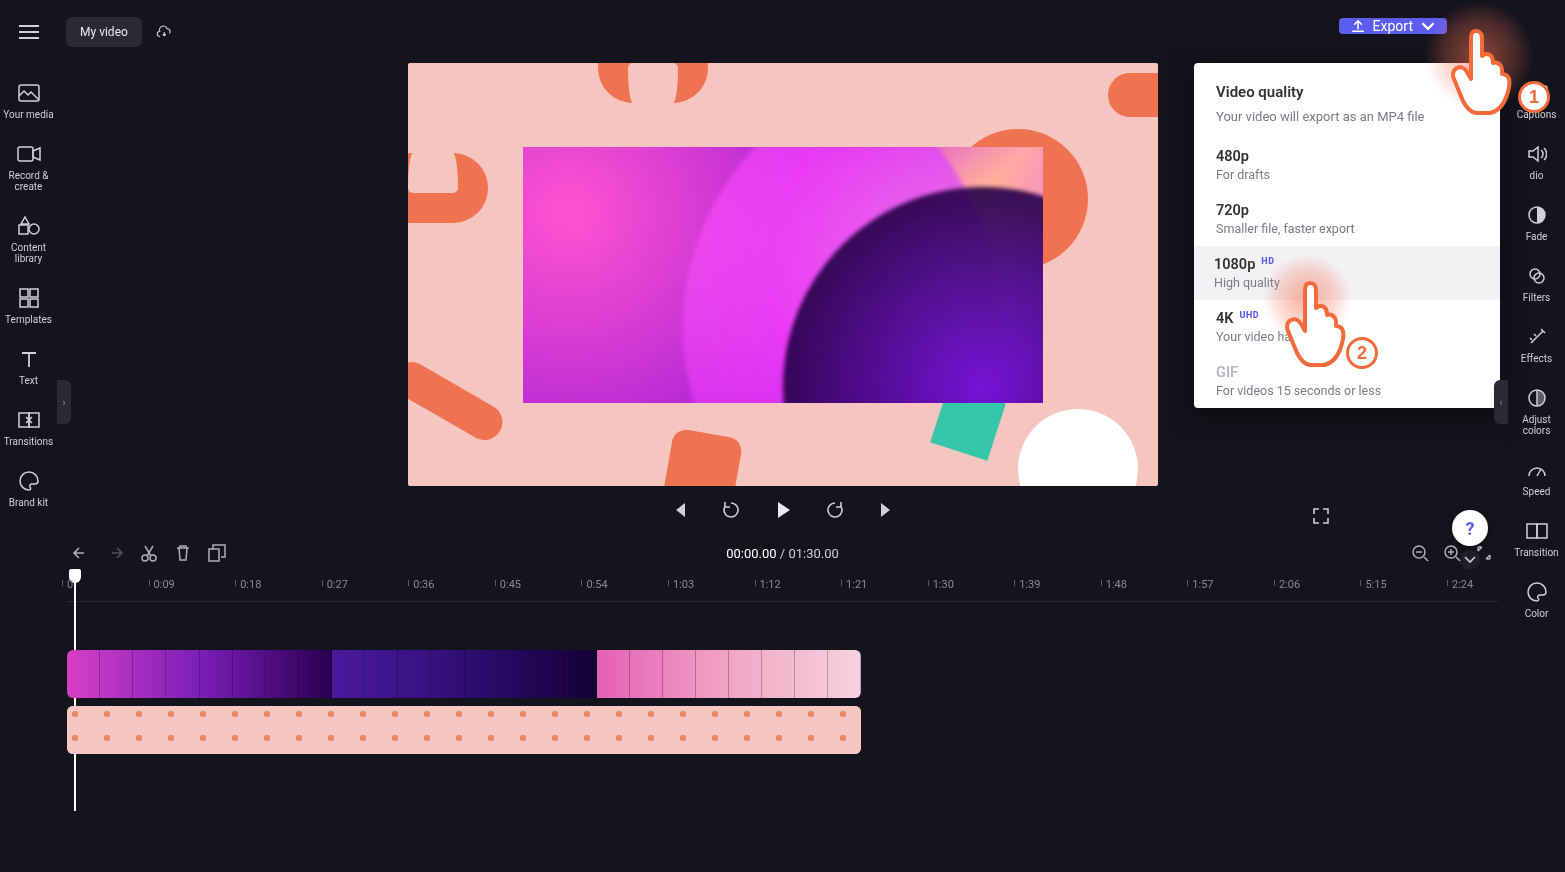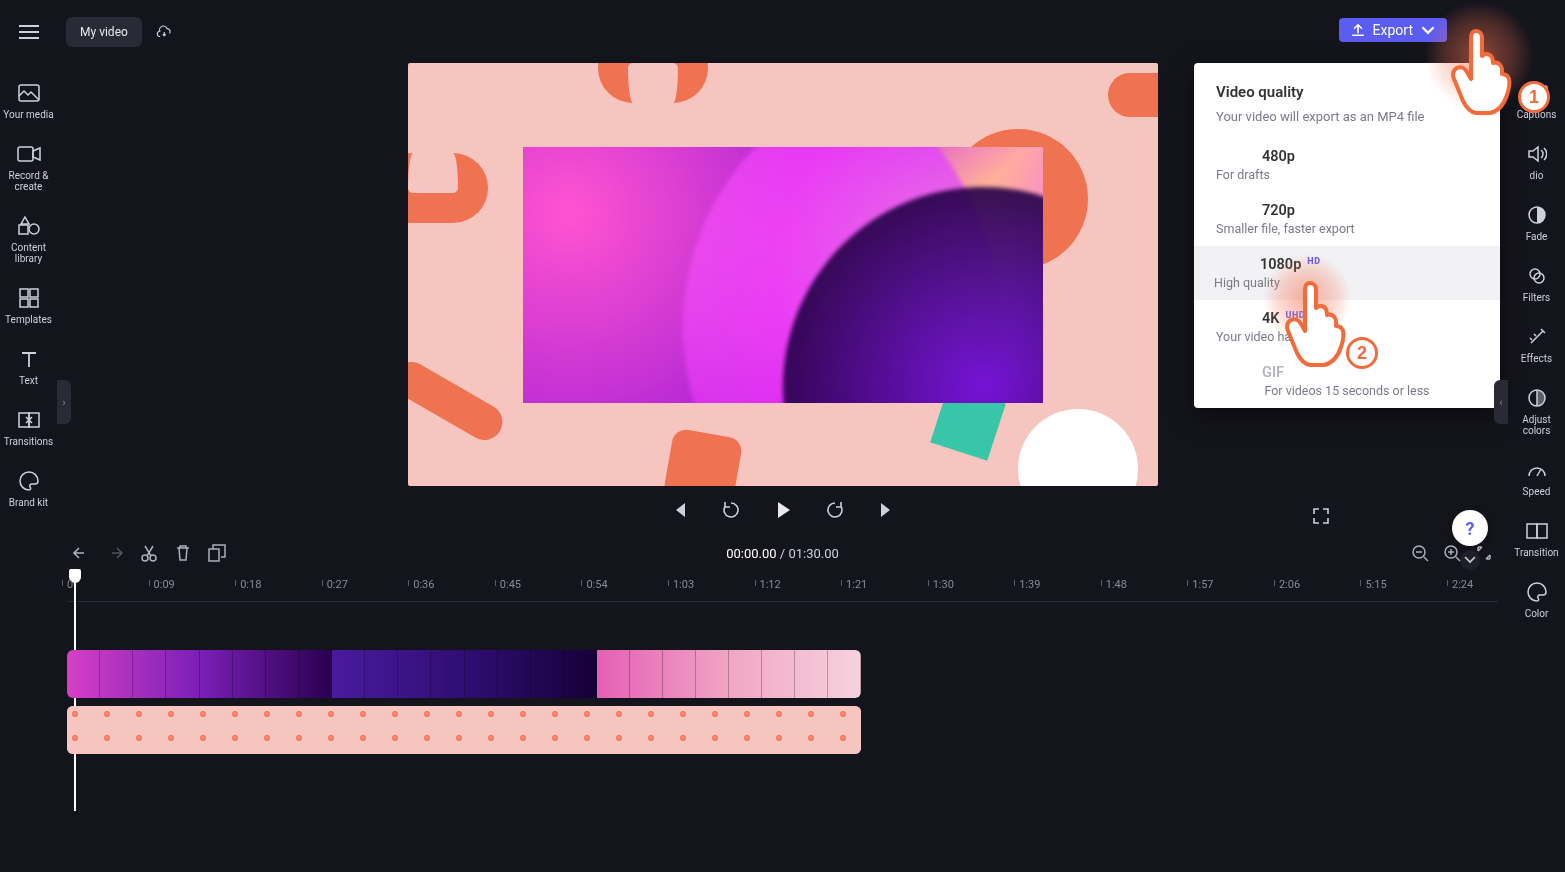--- a/index.html
+++ b/index.html
@@ -6,21 +6,21 @@
 html, body { width: 1565px; height: 872px; background: #14141c; color: #e8e8ee; overflow: hidden; }
 
 .app { display: grid; grid-template-columns: 57px 1fr 57px; grid-template-rows: 63px 1fr 338px; width: 100%; height: 100%; }
 
 .top-bar { grid-column: 1 / 4; display: flex; align-items: center; padding: 0 10px; position: relative; }
 .menu-icon { width: 38px; height: 38px; display:flex; align-items:center; justify-content:center; border-radius:4px; }
 .menu-icon svg { width: 20px; height: 14px; }
 .title-chip { margin-left: 18px; background: #2a2a36; border-radius: 6px; padding: 8px 14px; font-size: 12px; color: #e8e8ee; }
 .sync-icon { margin-left: 12px; width: 22px; height: 22px; display:flex; align-items:center; justify-content:center; }
 
-.export-btn { position:absolute; right: 118px; top: 18px; height: 24px; background: #5b5cf0; color:#fff; border-radius:4px; border:none; display:flex; align-items:center; gap:8px; padding:0 12px; font-size:14px; cursor:pointer; }
+.export-btn { position:absolute; right: 118px; top: 18px; height: 16px; background: #5b5cf0; color:#fff; border-radius:4px; border:none; display:flex; align-items:center; gap:8px; padding:0 12px; font-size:14px; cursor:pointer; }
 .export-btn svg { width:14px; height:14px; }
 
 .left-nav, .right-nav { display:flex; flex-direction:column; padding-top: 18px; gap: 22px; }
 .left-nav { grid-column:1; grid-row:2/4; border-right:0; }
 .right-nav { grid-column:3; grid-row:2/4; }
 .nav-item { display:flex; flex-direction:column; align-items:center; gap:4px; width:100%; cursor:pointer; }
 .nav-item .ic { width:24px; height:24px; display:flex; align-items:center; justify-content:center; color:#cfcfdd; }
 .nav-item .lbl { font-size:10px; color:#cfcfdd; text-align:center; line-height:1.1; }
 
 .center { grid-column:2; grid-row:2; position:relative; display:flex; flex-direction:column; align-items:center; }
@@ -36,22 +36,22 @@
 .fullscreen-btn { position:absolute; right:175px; bottom:6px; }
 
 .help-bubble { position:absolute; right:20px; bottom:-12px; width:36px; height:36px; background:#fff; border-radius:50%; display:flex; align-items:center; justify-content:center; color:#5b5cf0; font-weight:700; font-size:18px; box-shadow:0 2px 6px rgba(0,0,0,.4); }
 .help-caret { position:absolute; right:28px; bottom:-36px; width:20px; height:20px; background:#1f1f29; border-radius:10px; display:flex; align-items:center; justify-content:center; color:#cfcfdd; }
 
 .export-menu { position:absolute; right:8px; top:0px; width:306px; background:#fff; color:#1f1f29; border-radius:4px; box-shadow:0 8px 24px rgba(0,0,0,.5); padding:20px 0 0; overflow:hidden; }
 .export-menu h3 { font-size:15px; font-weight:600; padding:0 22px 8px; color:#333; }
 .export-menu .sub { font-size:13px; color:#7a7a88; padding:0 22px 14px; }
 .quality-item { padding:10px 22px; cursor:pointer; position:relative; }
 .quality-item.hl { background:#f2f2f5;padding-left:20px; }
-.quality-item.disabled { color:#b5b5c0; cursor:default;text-align:center; }
-.quality-item .q-title { font-size:14.5px; font-weight:600; color:#333; display:flex; align-items:center; gap:6px;margin-left:46px; }
+.quality-item.disabled { color:#b5b5c0; cursor:default; }
+.quality-item .q-title { font-size:14.5px; font-weight:600; color:#333; display:flex; align-items:center; gap:6px; }
 .quality-item.disabled .q-title { color:#b5b5c0; }
 .quality-item .q-sub { font-size:12.5px; color:#7a7a88; margin-top:2px; }
 .badge { font-size:9px; font-weight:800; color:#5b5cf0; position:relative; top:-4px; letter-spacing:0.5px; }
 
 .annot { position:absolute; pointer-events:none; }
 .annot .glow { position:absolute; border-radius:50%; background:radial-gradient(circle, rgba(244,113,80,.55) 0%, rgba(244,113,80,.25) 45%, rgba(244,113,80,0) 70%); }
 .annot .num { position:absolute; width:32px; height:32px; border-radius:50%; border:3px solid #f36b3a; background:#fff; color:#f36b3a; font-weight:800; font-size:18px; display:flex; align-items:center; justify-content:center; font-family:Arial; }
 .hand-svg { width:70px; height:90px; }
 
 .timeline { grid-column:2; grid-row:3; display:flex; flex-direction:column; position:relative; }

